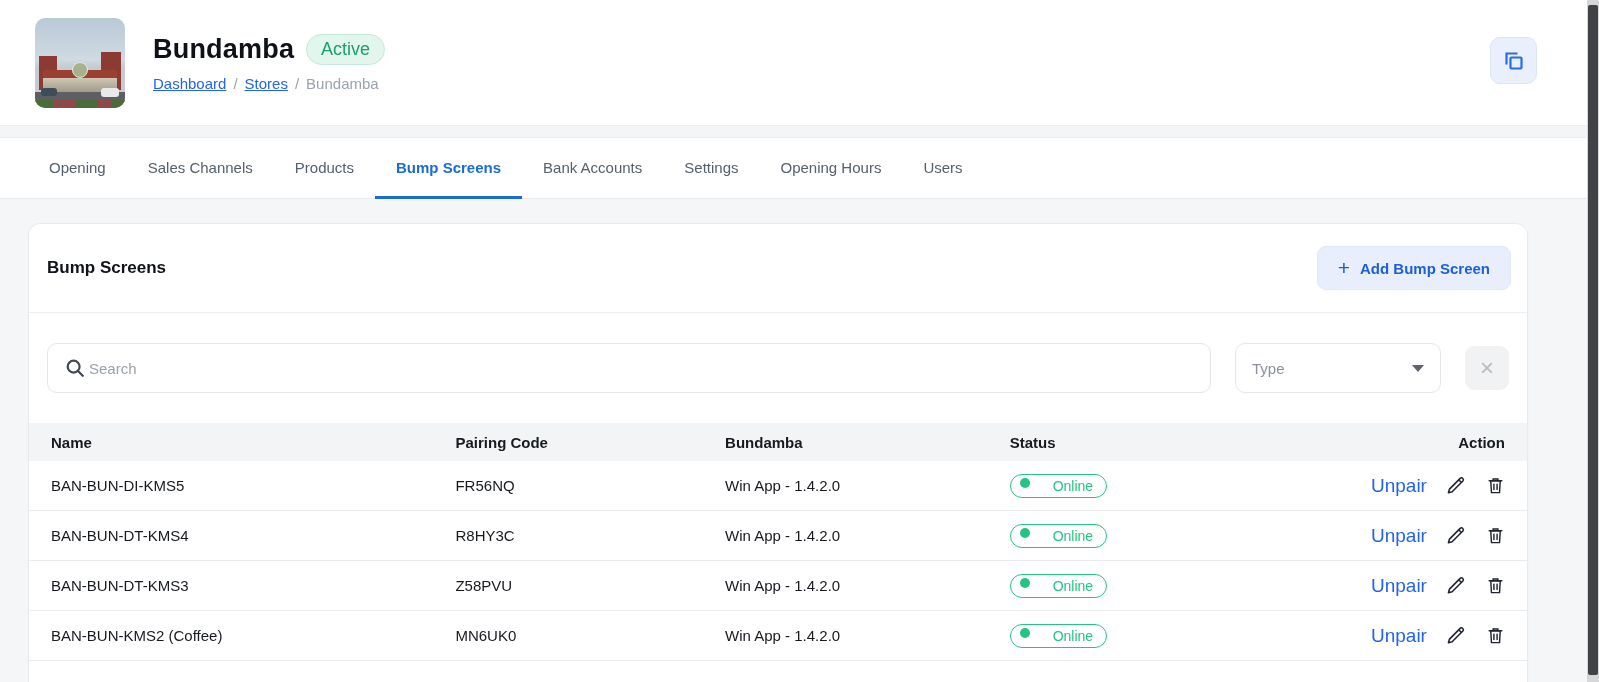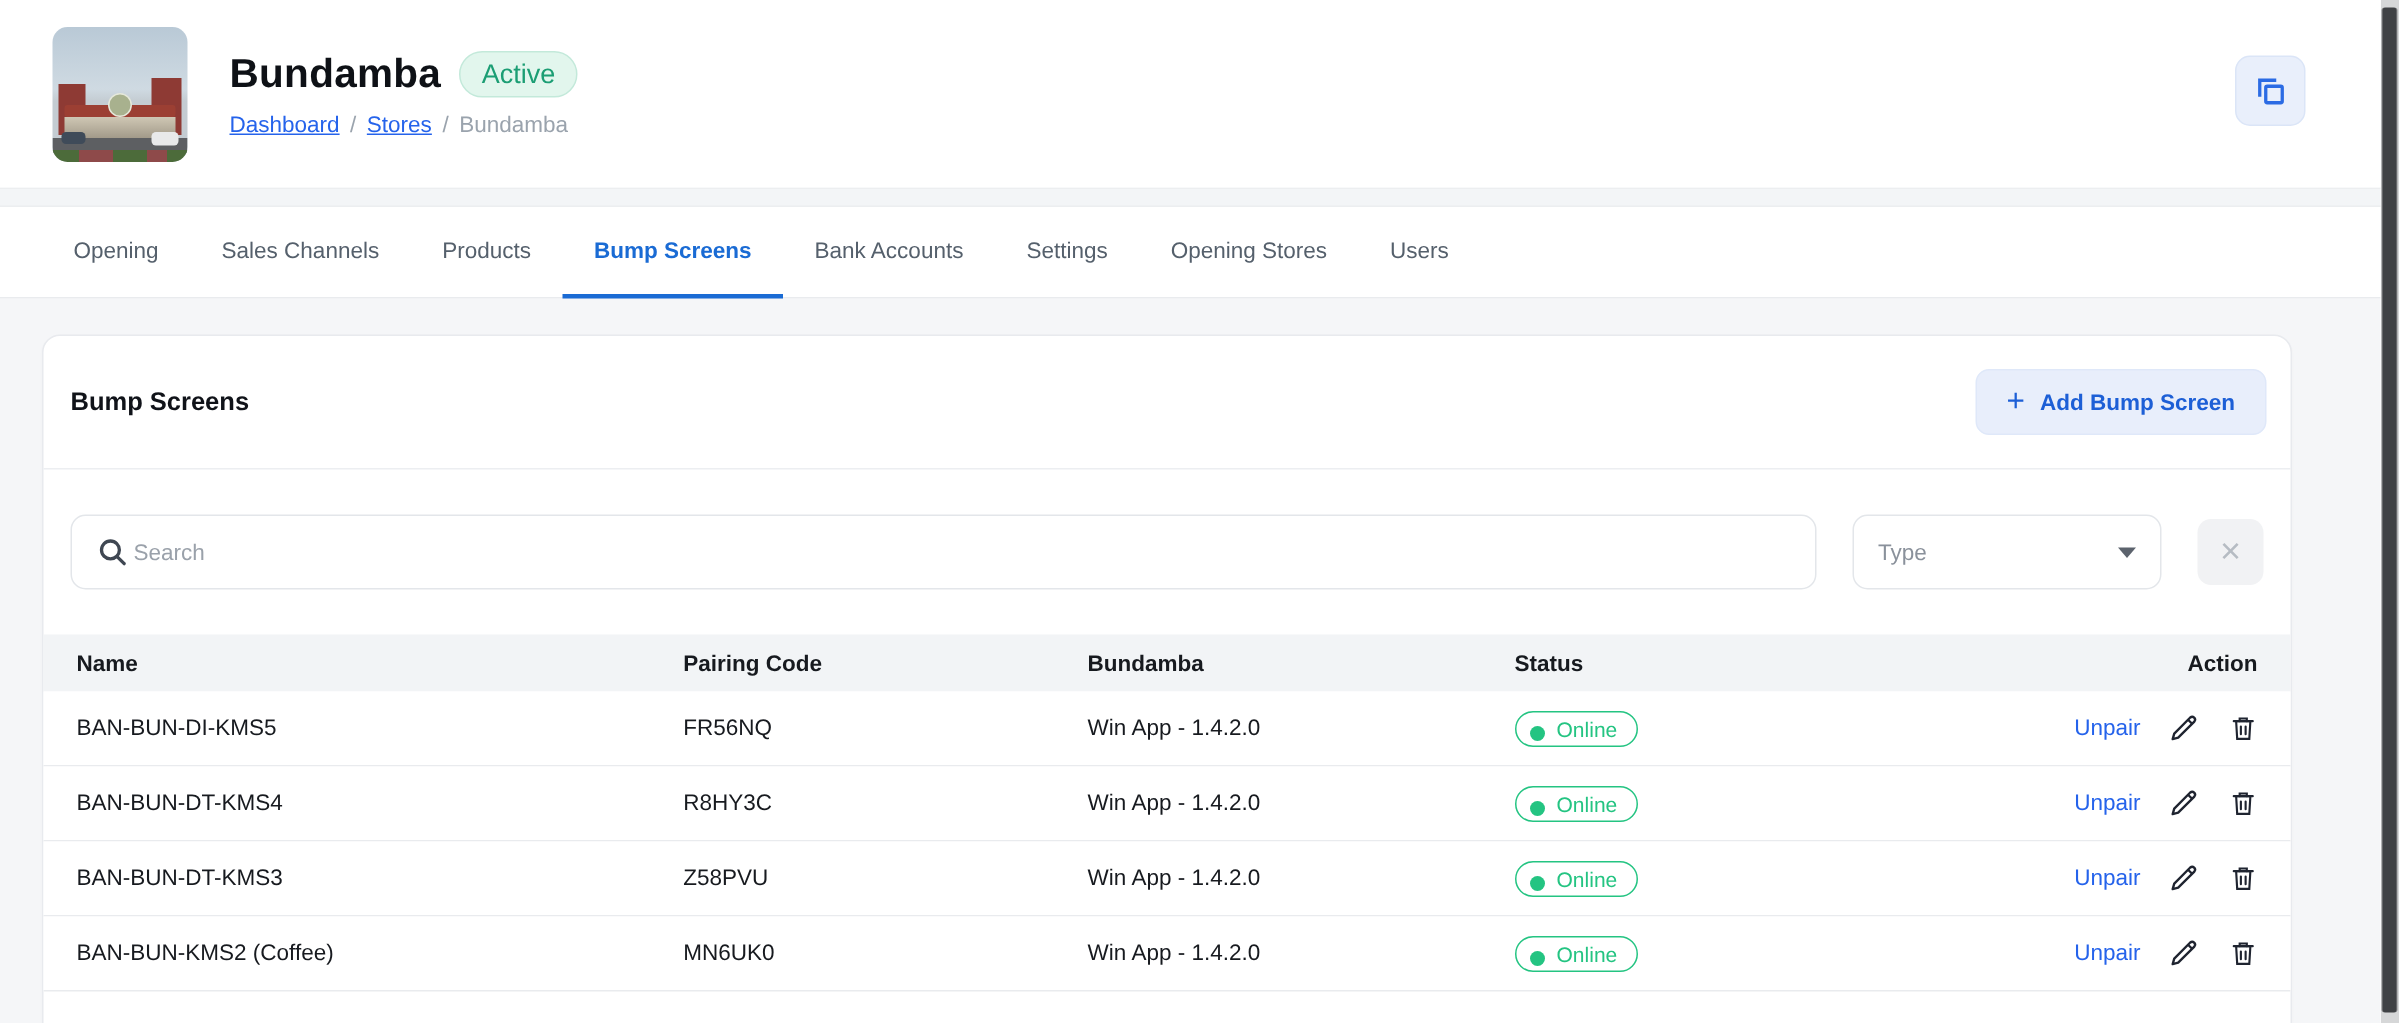--- a/index.html
+++ b/index.html
@@ -64,24 +64,24 @@
   .clear-btn{width:44px;height:44px;border-radius:9px;background:#f1f2f4;display:flex;align-items:center;justify-content:center;color:#b6bcc3;font-size:24px;cursor:pointer;line-height:1;}
 
   
   .tbl{width:100%;}
   .tbl-row{display:grid;grid-template-columns:27% 18% 19% 24.5% 11.5%;align-items:center;}
   .tbl-head{background:#f2f4f6;height:38px;font-size:14.5px;font-weight:bold;color:#14171c;}
   .tbl-head .cell:last-child,.tbl-body .cell-action{justify-self:end;}
   .cell{padding-left:22px;font-size:15px;color:#171a1f;}
   .cell:last-child{padding-right:22px;padding-left:0;text-align:right;}
   .tbl-body .tbl-row{height:50px;border-bottom:1px solid #e9ebee;background:#fff;}
-  .status-pill{display:inline-flex;align-items:flex-end;gap:8px;border:1.5px solid var(--online-green);color:var(--online-green);border-radius:999px;padding:3px 13px 3px 9px;font-size:14px;}
+  .status-pill{display:inline-flex;align-items:flex-start;gap:23px;border:1.5px solid var(--online-green);color:var(--online-green);border-radius:999px;padding:3px 13px 3px 9px;font-size:14px;}
   .status-dot{width:10px;height:10px;border-radius:50%;background:var(--online-green);}
   .cell-action{display:flex;align-items:center;gap:19px;justify-content:flex-end;padding-right:22px;}
-  .unpair{color:var(--link-blue);font-size:15px;cursor:pointer;}
+  .unpair{color:var(--link-blue);font-size:19px;cursor:pointer;}
   .icon-btn{display:flex;align-items:center;cursor:pointer;background:none;border:none;padding:0;}
 
   
   .scrollbar{position:fixed;top:0;right:0;width:12px;height:682px;background:#d6d7d8;}
   .scroll-thumb{position:absolute;top:5px;left:1px;width:10px;height:670px;background:#404245;border-radius:2px;}
 </style>
 </head>
 <body>
 
 <div class="page">
@@ -136,21 +136,21 @@
       <div class="tab active">
       <span>Bump Screens</span>
     </div>
       <div class="tab">
       <span>Bank Accounts</span>
     </div>
       <div class="tab">
       <span>Settings</span>
     </div>
       <div class="tab">
-      <span>Opening Stores</span>
+      <span>Opening Hours</span>
     </div>
       <div class="tab">
       <span>Users</span>
     </div>
     </div>
 
   <div class="main">
     <div class="card">
 
       <div class="card-head">

